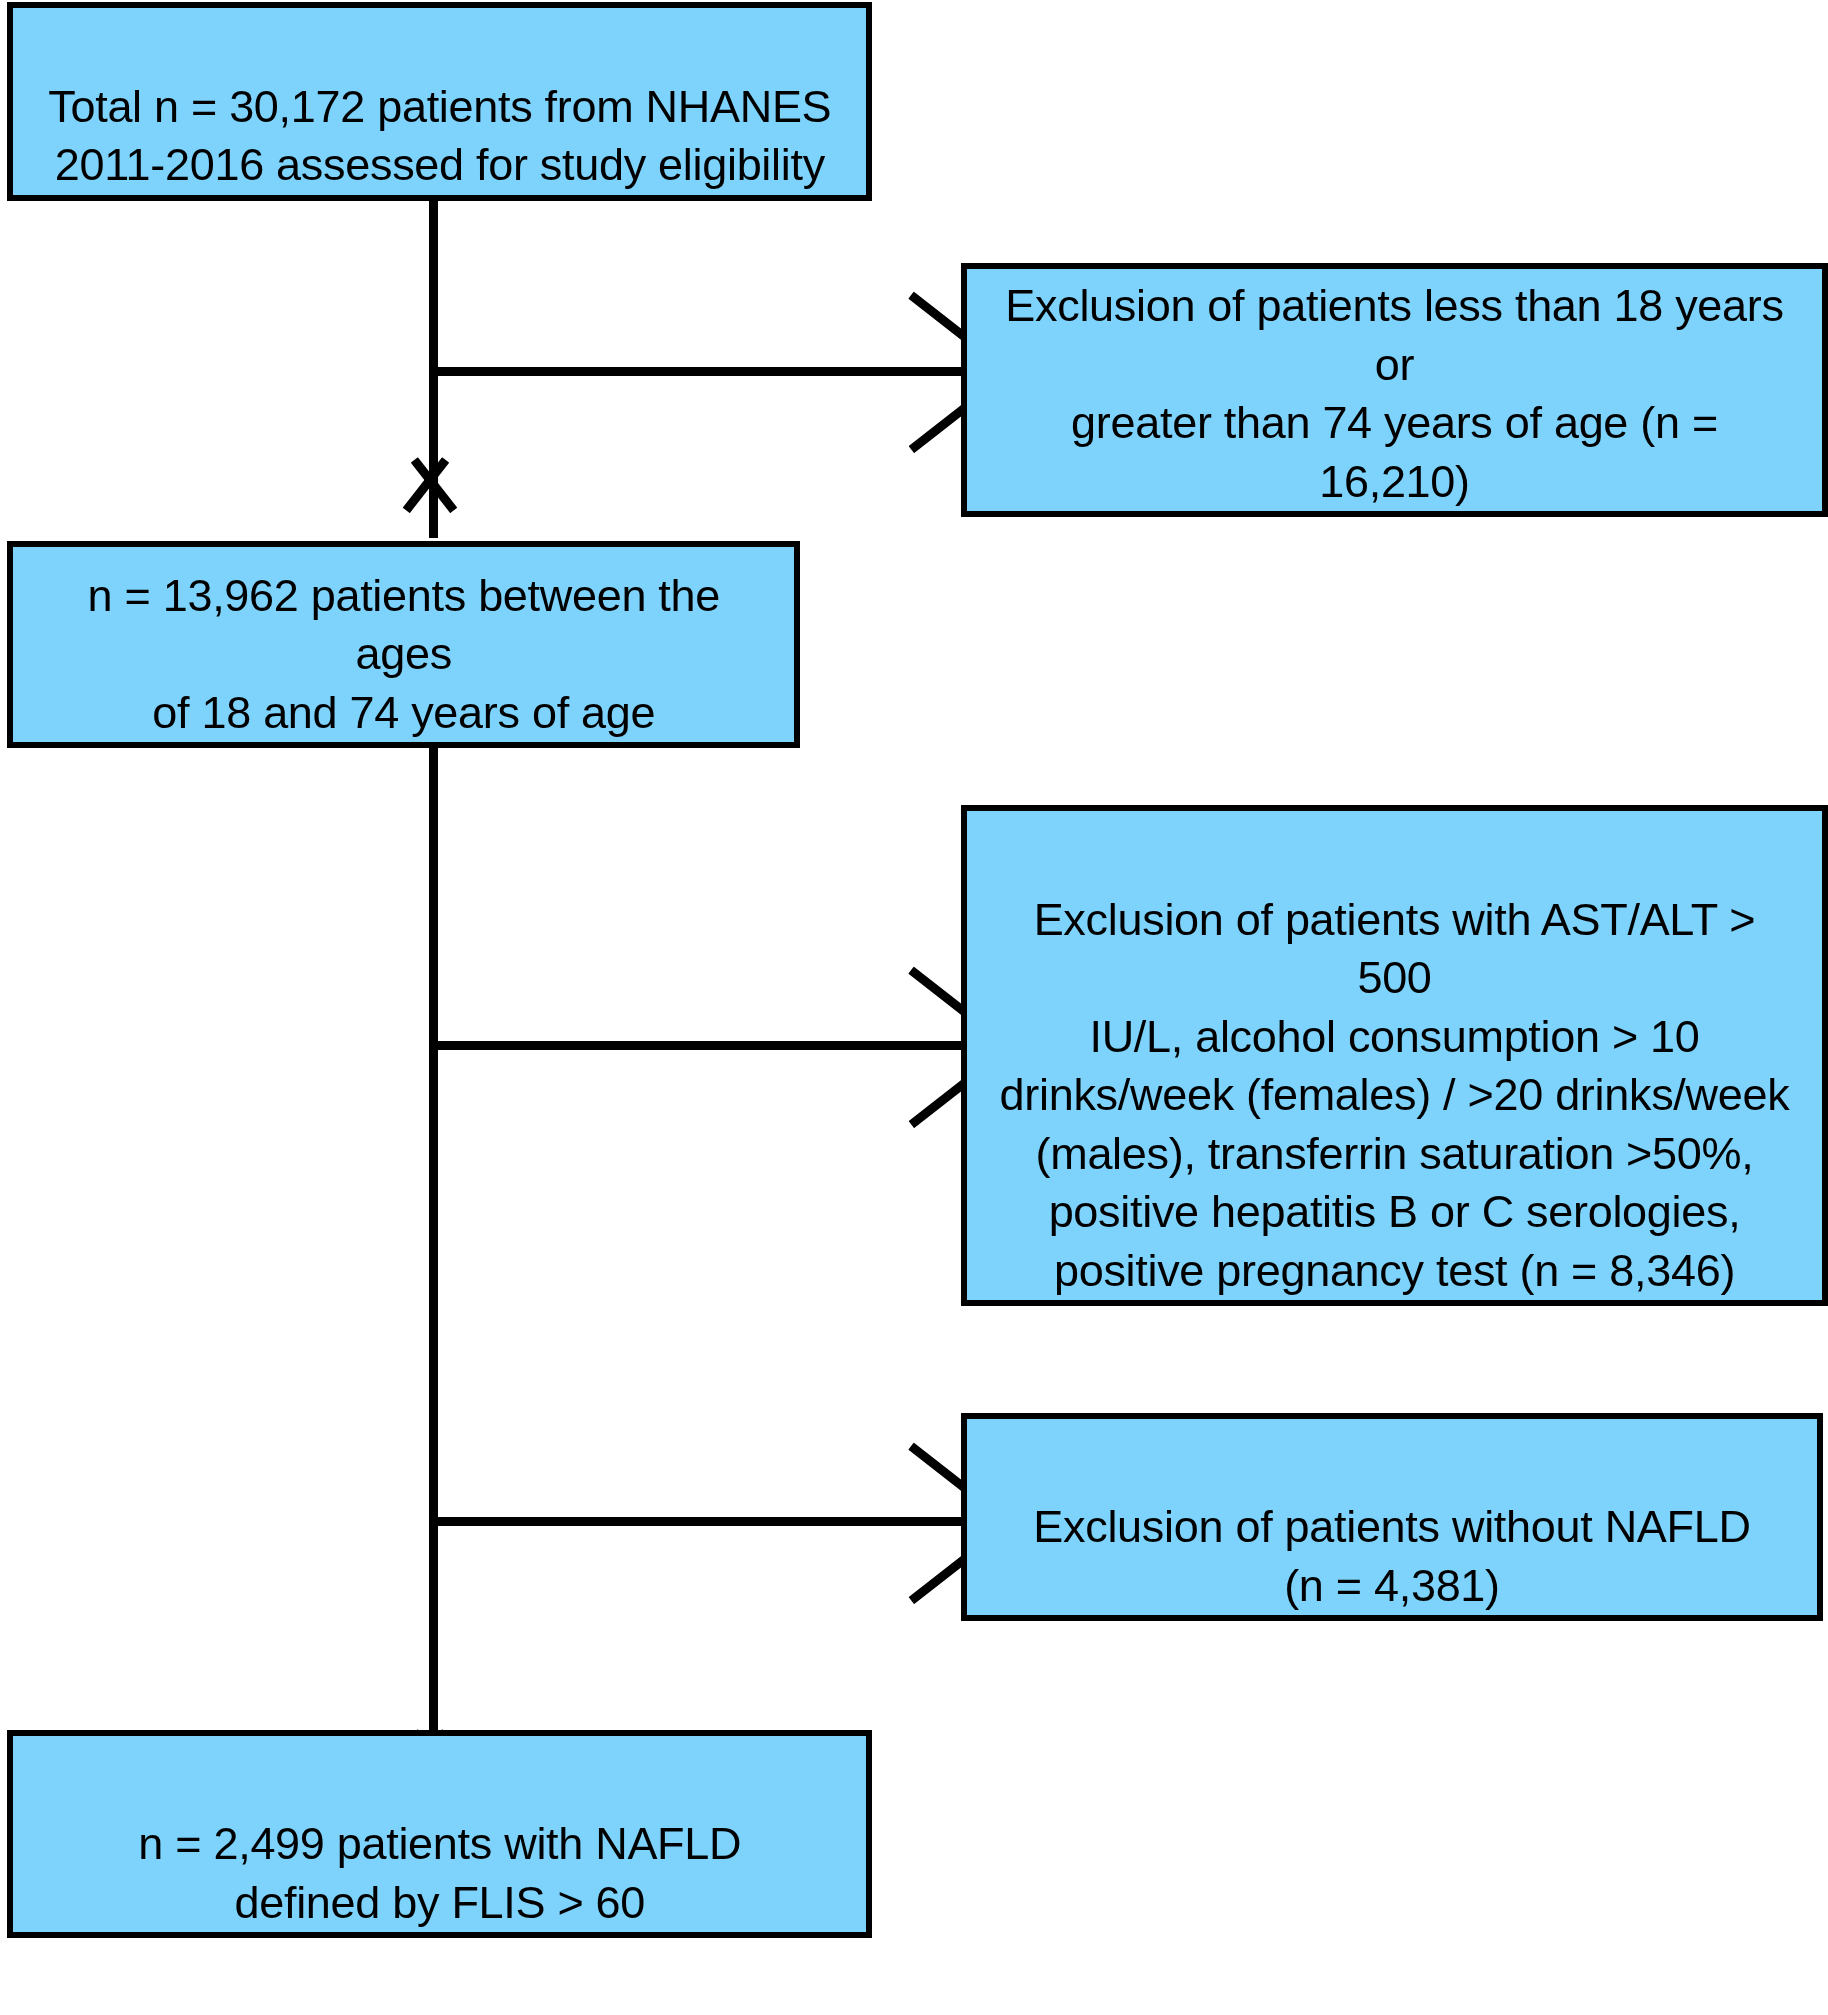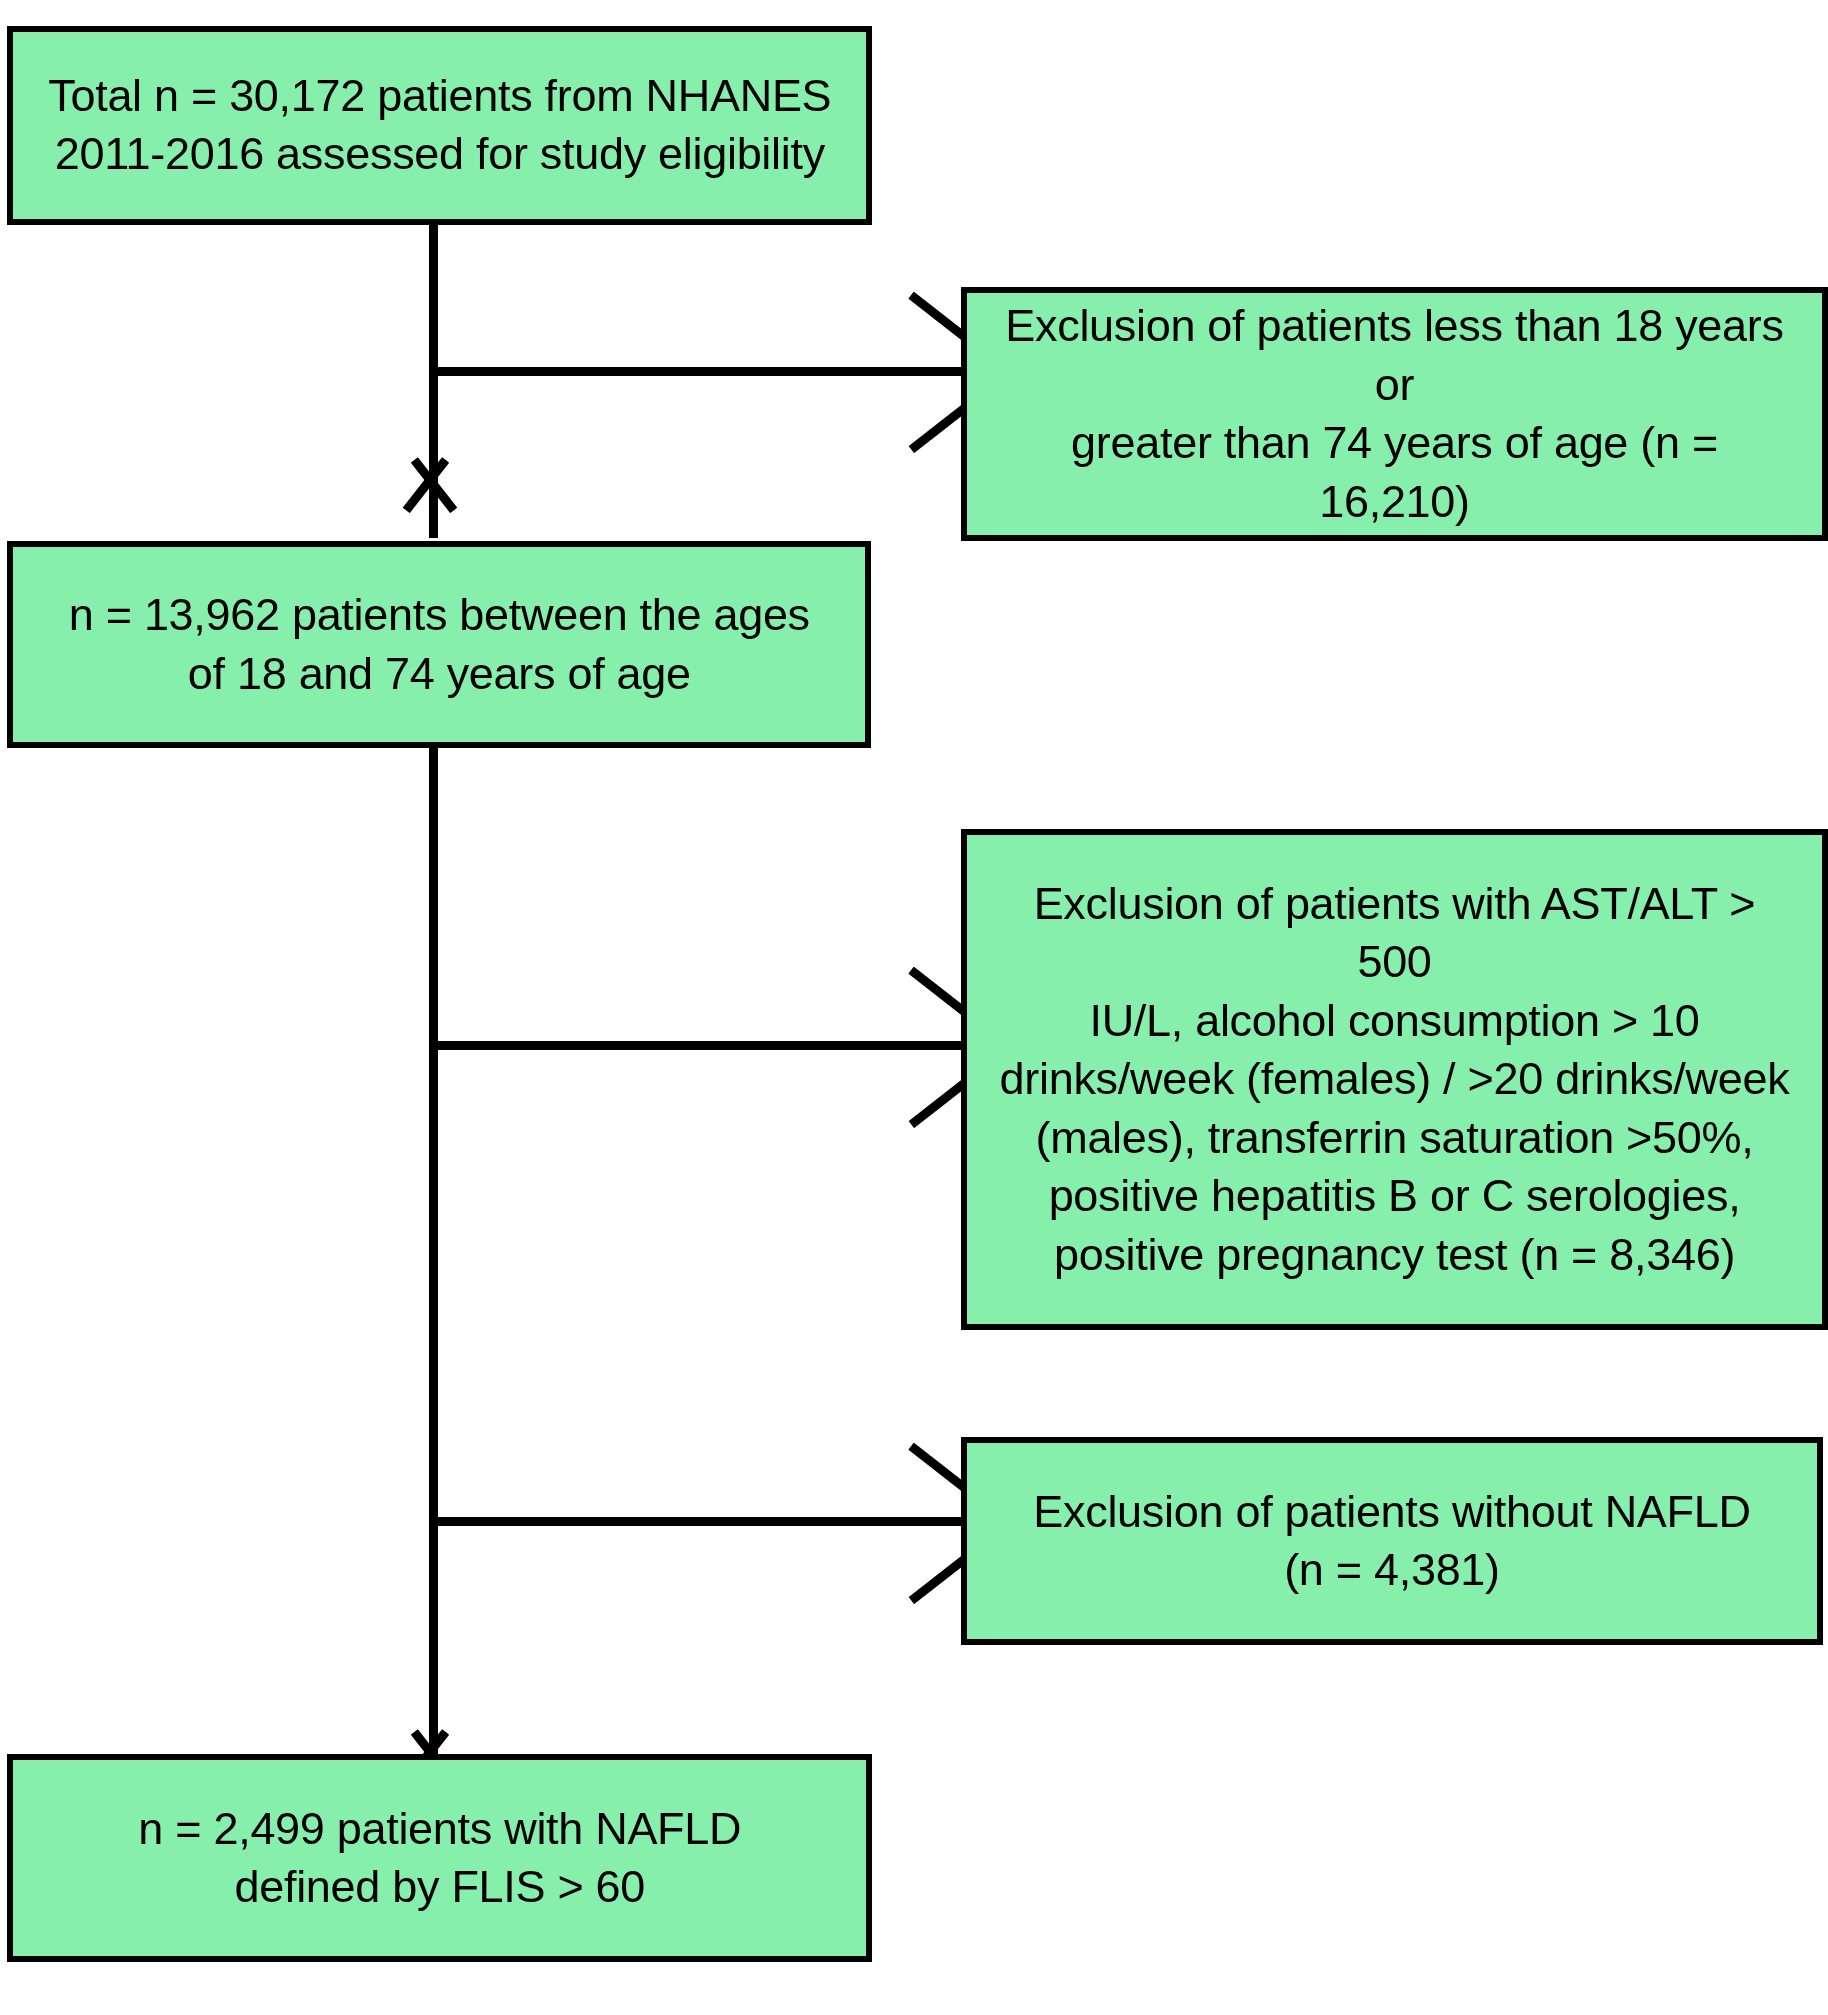--- a/index.html
+++ b/index.html
@@ -13,39 +13,38 @@
     height: 2015px;
     background: #ffffff;
     font-family: "Liberation Sans", sans-serif;
     color: #000000;
     overflow: hidden;
   }
   .node {
     position: absolute;
     box-sizing: border-box;
     border: 6.1px solid #000000;
-    background: #86efac;
+    background: #7dd3fc;
     display: flex;
-    align-items: center;
+    align-items: flex-end;
     justify-content: center;
     text-align: center;
-    margin-top: 24px;
   }
   .node .label {
     font-size: 45px;
     line-height: 1.30;
     letter-spacing: -0.3px;
     font-weight: 400;
     white-space: pre-line;
     padding: 0 24.4px;
   }
 
   
   #node-total      { left: 7.3px;   top: 1.8px;    width: 865px; height: 199px; }
-  #node-age-range  { left: 7.3px;   top: 517px;  width: 864px; height: 207px; }
+  #node-age-range  { left: 7.3px;   top: 541px;  width: 793px; height: 207px; }
   #node-final      { left: 7.3px;   top: 1730px; width: 865px; height: 208px; }
 
   #node-excl-age   { left: 961px; top: 263px;  width: 867px; height: 254px; }
   #node-excl-labs  { left: 961px; top: 805px; width: 867px; height: 501px; }
   #node-excl-nafld { left: 961px; top: 1413px; width: 862px; height: 208px; }
 
   
   .vline {
     position: absolute;
     background: #000000;

